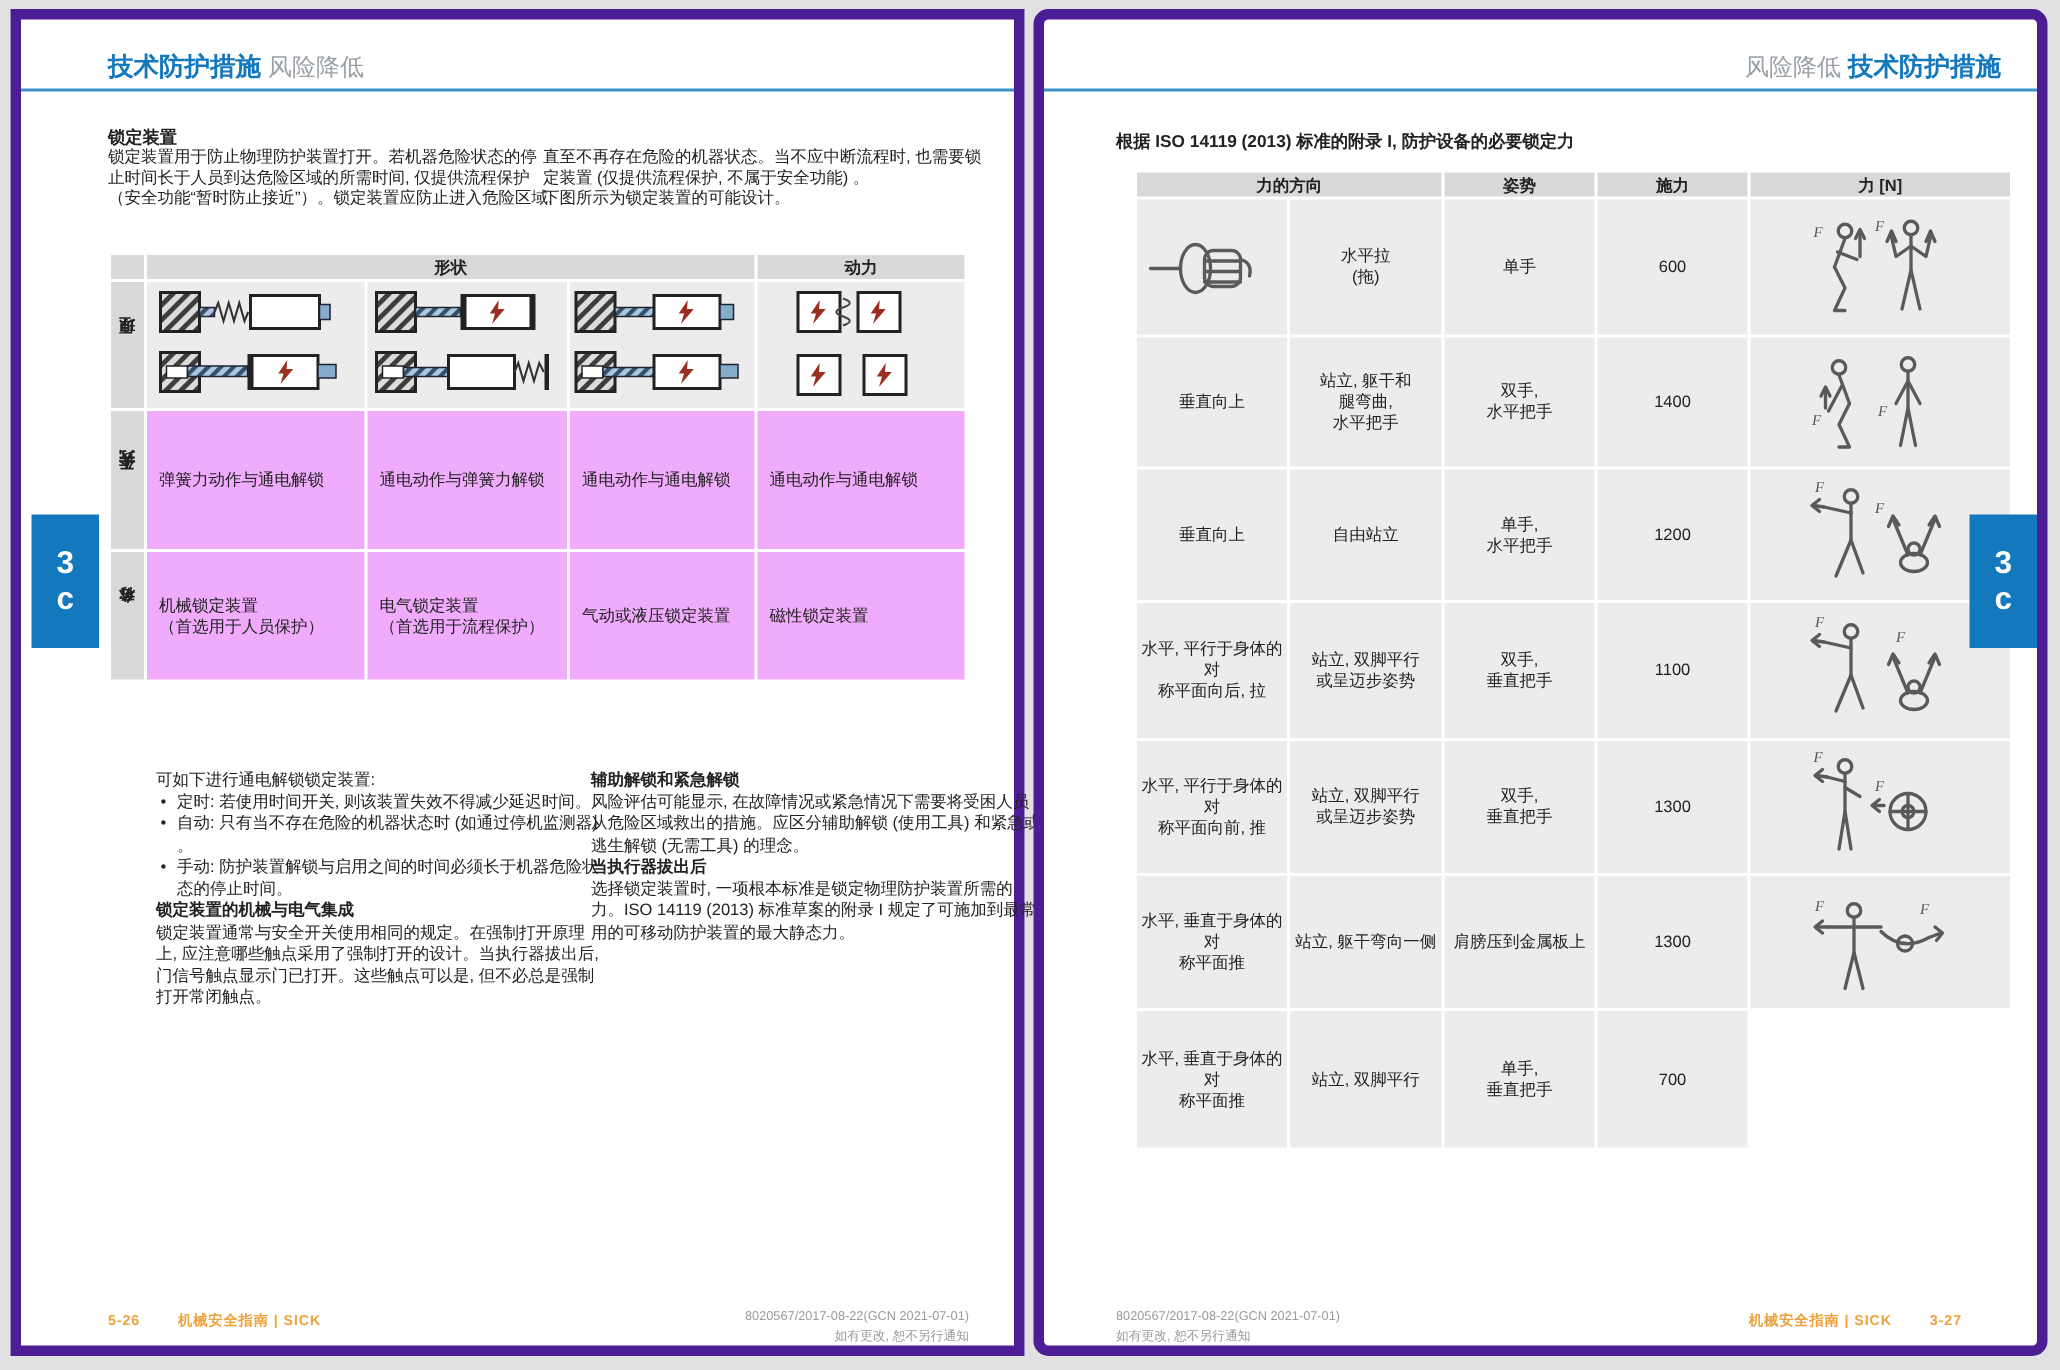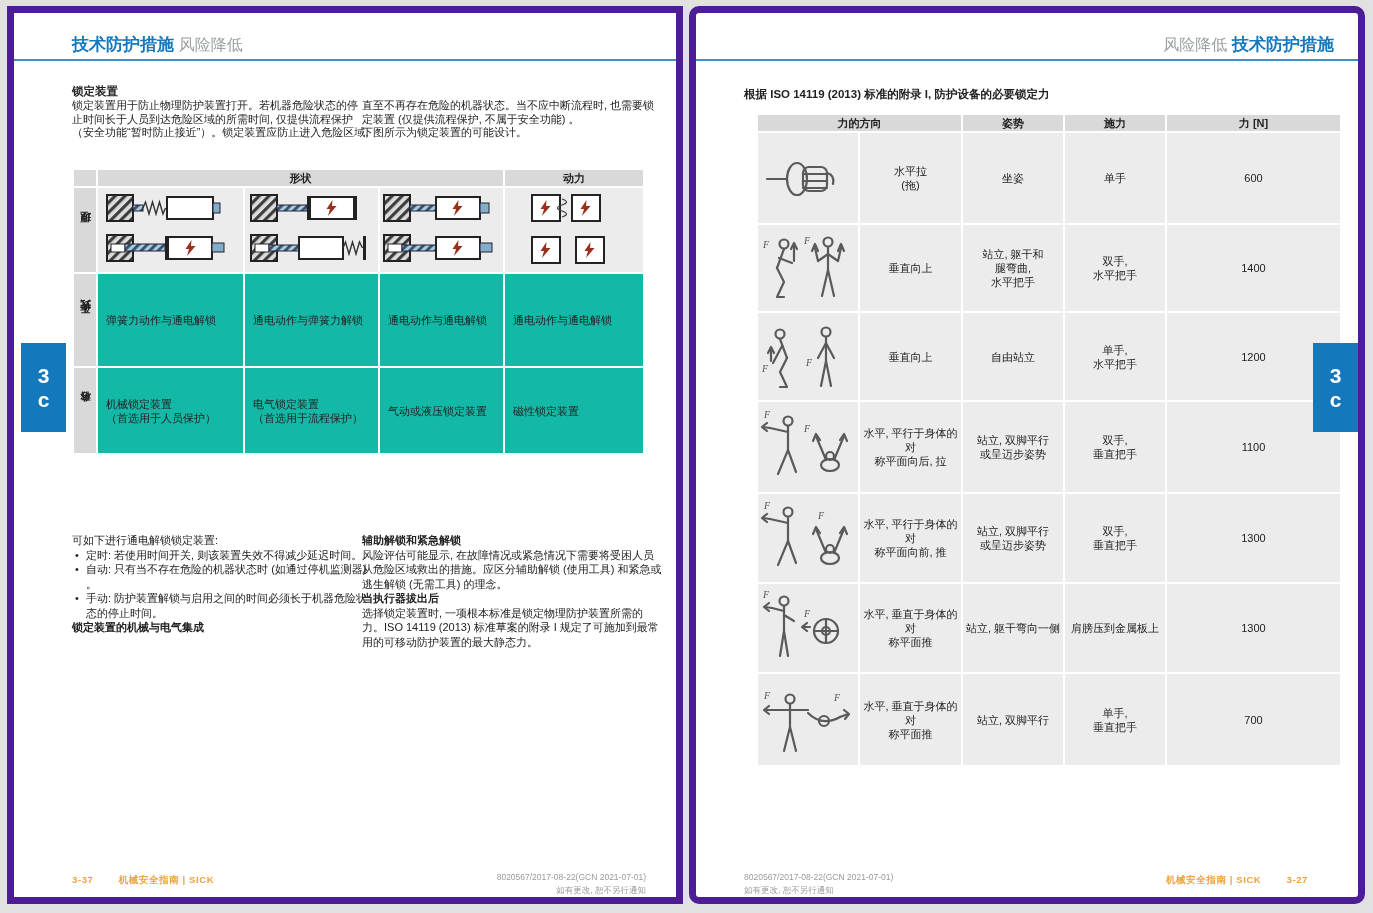--- a/index.html
+++ b/index.html
@@ -38,25 +38,25 @@
     grid-template-rows:16px 84px 92px 85px;gap:2px;
     font-size:11px;
   }
   .lt-th{background:#d9d9d9;display:flex;align-items:center;justify-content:center;font-weight:bold;}
   .lt-corner{background:#d9d9d9;}
   .lt-label{
     background:#d9d9d9;display:flex;align-items:center;justify-content:center;
     writing-mode:vertical-rl;transform:rotate(180deg);
     font-weight:bold;font-size:10.5px;letter-spacing:1px;
   }
-  .lt-cell{background:#14b8a6;display:flex;align-items:center;padding:4px 8px;white-space:pre-line;line-height:14px;}
+  .lt-cell{background:#f0abfc;display:flex;align-items:center;padding:4px 8px;white-space:pre-line;line-height:14px;}
   .lt-diagram{background:#ececec;display:flex;flex-direction:column;align-items:center;justify-content:center;gap:2px;padding:2px 0;}
 
   
-  .text-col{position:absolute;top:520px;width:300px;font-size:11px;line-height:14.5px;}
+  .text-col{position:absolute;top:500px;width:300px;font-size:11px;line-height:14.5px;margin-left:32px;}
   #unlock-col{left:58px;}
   #aux-col{left:348px;}
   .text-col h4{margin:0;font-size:11px;font-weight:bold;}
   .text-col p{margin:0;}
   .bullet{position:relative;padding-left:14px;}
   .bullet::before{content:"•";position:absolute;left:3px;top:0;}
 
   
   .footer-orange{position:absolute;top:861px;font-size:9.5px;font-weight:bold;color:#efa23b;letter-spacing:0.6px;white-space:nowrap;}
   #page-left .footer-orange{left:58px;}
@@ -221,31 +221,32 @@
     <div class="lt-cell">气动或液压锁定装置</div>
     <div class="lt-cell">磁性锁定装置</div>
   </div>
 
   <div class="text-col" id="unlock-col">
     <p>可如下进行通电解锁锁定装置:</p>
     <div class="bullet">定时: 若使用时间开关, 则该装置失效不得减少延迟时间。</div>
     <div class="bullet">自动: 只有当不存在危险的机器状态时 (如通过停机监测器) 。</div>
     <div class="bullet">手动: 防护装置解锁与启用之间的时间必须长于机器危险状态的停止时间。</div>
     <h4>锁定装置的机械与电气集成</h4>
+    <p>锁定装置通常与安全开关使用相同的规定。在强制打开原理上, 应注意哪些触点采用了强制打开的设计。当执行器拔出后, 门信号触点显示门已打开。这些触点可以是, 但不必总是强制打开常闭触点。</p>
   </div>
 
   <div class="text-col" id="aux-col">
     <h4>辅助解锁和紧急解锁</h4>
     <p>风险评估可能显示, 在故障情况或紧急情况下需要将受困人员从危险区域救出的措施。应区分辅助解锁 (使用工具) 和紧急或逃生解锁 (无需工具) 的理念。</p>
     <h4>当执行器拔出后</h4>
     <p>选择锁定装置时, 一项根本标准是锁定物理防护装置所需的力。ISO 14119 (2013) 标准草案的附录 I 规定了可施加到最常用的可移动防护装置的最大静态力。</p>
   </div>
 
   <div class="footer-orange">
-    <span>3-37</span><span class="fo-gap"></span>
+    <span>5-26</span><span class="fo-gap"></span>
     <span>机械安全指南  |  SICK</span>
   </div>
   <div class="footer-gray">
     <div>8020567/2017-08-22(GCN 2021-07-01)</div>
     <div>如有更改, 恕不另行通知</div>
   </div>
 
   <div class="section-tab" id="tab-left">
     <span>3</span>
     <span>c</span>
@@ -272,21 +273,20 @@
       <svg class="pic" width="90" height="70" viewBox="0 0 90 70">
         <path d="M4 36 H24"></path>
         <ellipse cx="34" cy="36" rx="10" ry="16"></ellipse>
         <rect x="40" y="24" width="24" height="24" rx="6"></rect>
         <path d="M40 31 h24 M40 38 h24 M40 45 h24"></path>
         <path d="M64 30 q8 2 6 11"></path>
       </svg>
     </div>
     <div class="ft-cell">水平拉
 (拖)</div>
-    <div class="ft-cell">坐姿</div>
     <div class="ft-cell">单手</div>
     <div class="ft-cell">600</div>
 
     <div class="ft-icon">
       <svg class="pic" width="96" height="74" viewBox="0 0 96 74">
         <circle cx="24" cy="13" r="4.5"></circle>
         <path d="M24 18 L17 37"></path>
         <path d="M19 27 L32 32"></path>
         <path d="M34 30 V14"></path>
           <path d="M31 18 L34 12 L37 18"></path>

